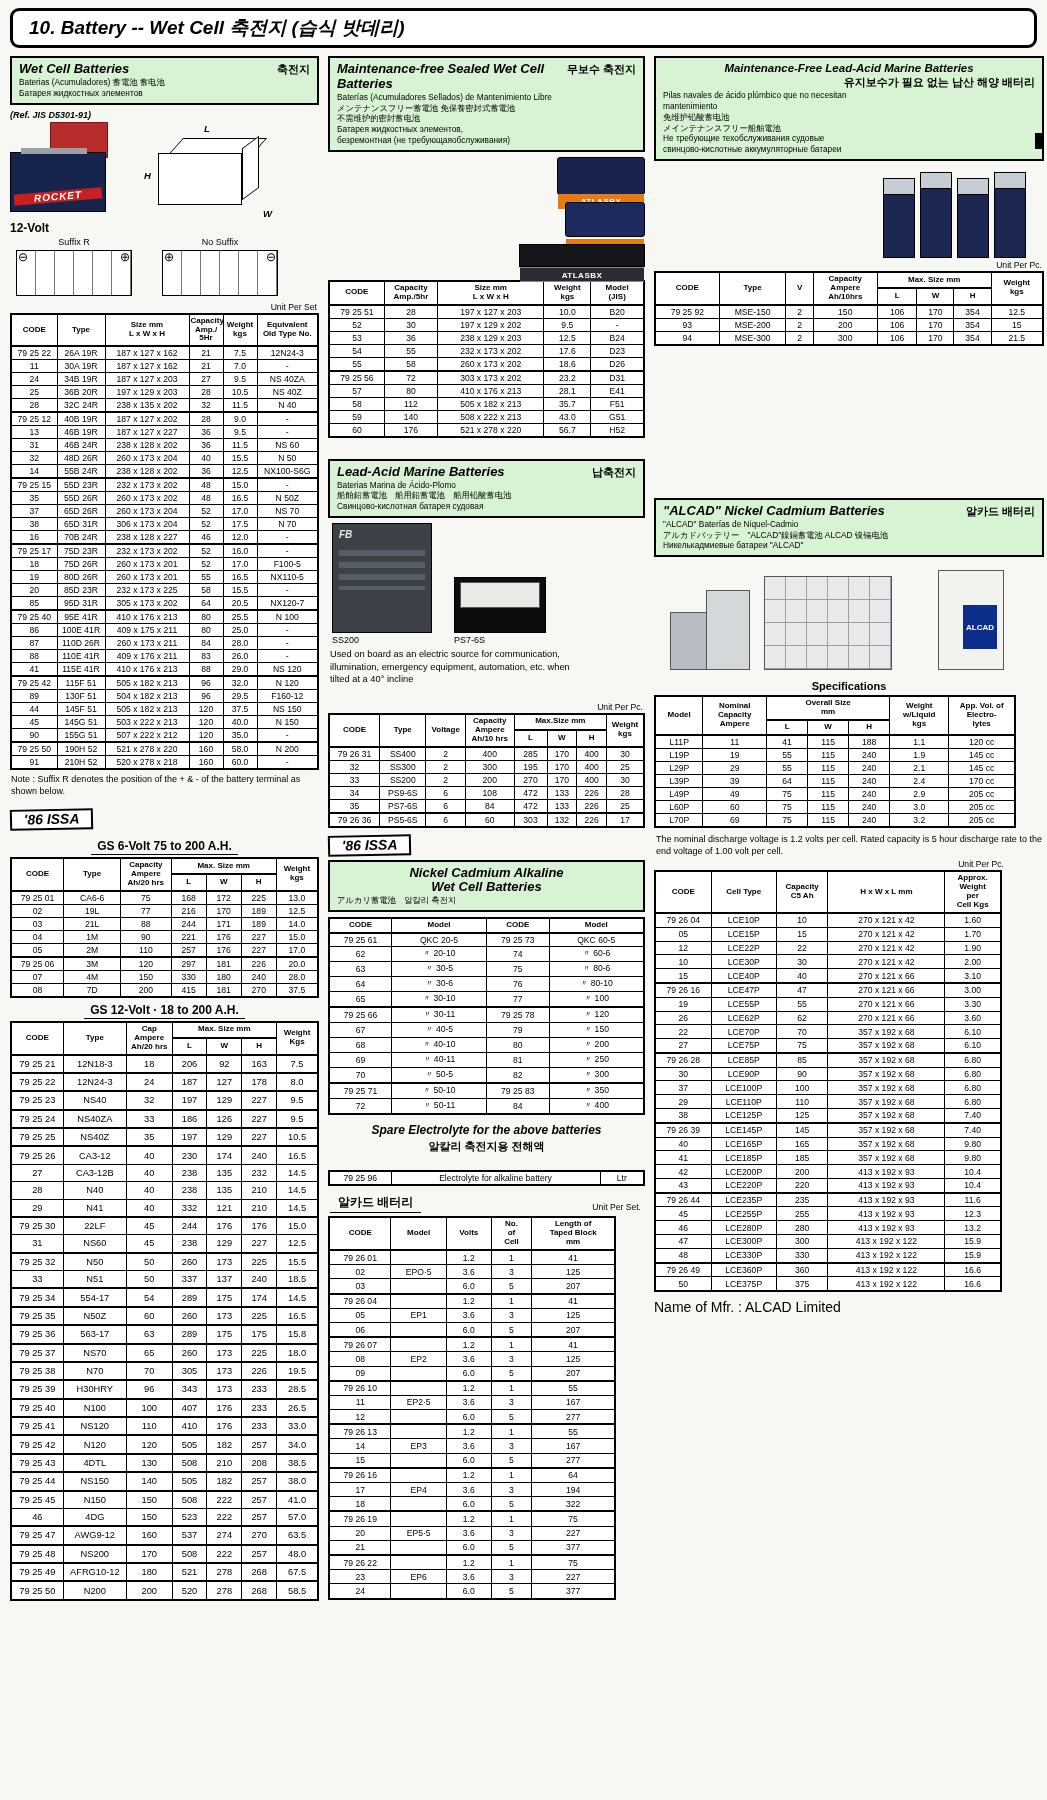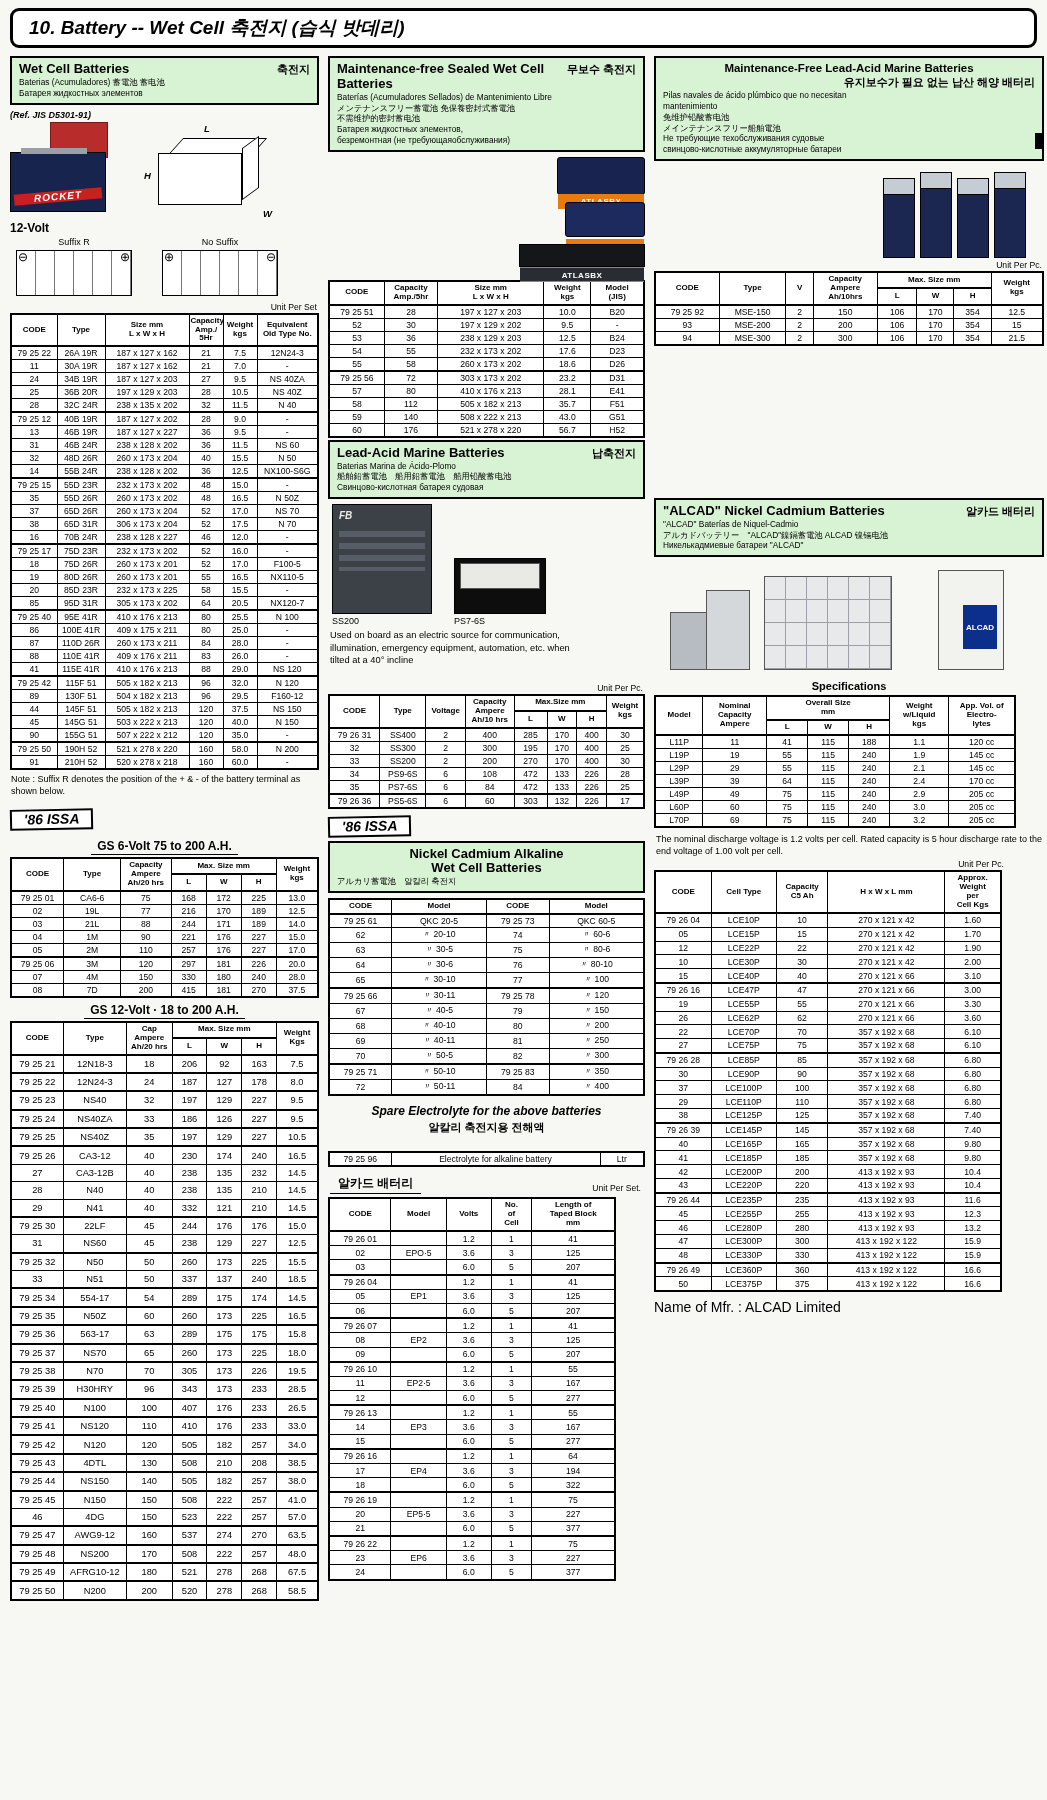--- a/index.html
+++ b/index.html
@@ -8,21 +8,21 @@
   .page{position:relative;width:1047px;height:1800px;padding:8px 10px;}
   .header-box{border:3px solid #000;border-radius:9px;padding:4px 16px;font-size:19px;font-weight:bold;font-style:italic;margin-bottom:8px;background:#fff;}
   .cols{display:flex;gap:9px;align-items:flex-start;}
   .col{flex:none;}
   .col-left{width:309px;}
   .col-mid{width:317px;}
   .col-right{width:390px;}
   
   .greenbox{border:2px solid #000;background:#d8f2d4;padding:4px 7px;margin-bottom:5px;position:relative;}
   .gb-titlerow{display:flex;justify-content:space-between;align-items:baseline;gap:4px;}
-  .gb-title{font-weight:bold;font-size:13px;line-height:1.15;}
+  .gb-title{font-weight:bold;font-style:italic;font-size:13px;line-height:1.15;}
   .gb-title.small{font-size:11.5px;}
   .gb-kr{font-weight:bold;font-size:11px;white-space:nowrap;}
   .gb-kr.right{display:block;text-align:right;}
   .gb-sub{font-size:8.3px;line-height:1.3;}
   .gb-sub.center{}
   .tab-marker{position:absolute;right:-2px;bottom:10px;width:9px;height:16px;background:#000;}
   
   table{border-collapse:collapse;background:#fff;table-layout:fixed;}
   .tbl{border:2px solid #000;width:100%;font-size:8.6px;}
   .tbl th,.tbl td{border:1px solid #000;padding:1px 2px;text-align:center;vertical-align:middle;overflow:hidden;}
@@ -981,21 +981,21 @@
             <tr>
               <td>60</td>
               <td>176</td>
               <td>521 x 278 x 220</td>
               <td>56.7</td>
               <td>H52</td>
             </tr>
           </tbody>
       </table>
 
-      <div class="greenbox" style="margin-top:2px;">
+      <div class="greenbox" style="margin-top:21px;">
         <div class="gb-titlerow">
           <span class="gb-title">Lead-Acid Marine Batteries</span>
           <span class="gb-kr">납축전지</span>
         </div>
         <div class="gb-sub">Baterias Marina de Ácido-Plomo</div>
         <div class="gb-sub">船舶鉛蓄電池　船用鉛蓄電池　船用铅酸蓄电池</div>
         <div class="gb-sub">Свинцово-кислотная батарея судовая</div>
       </div>
 
       <div class="marine-photos">

